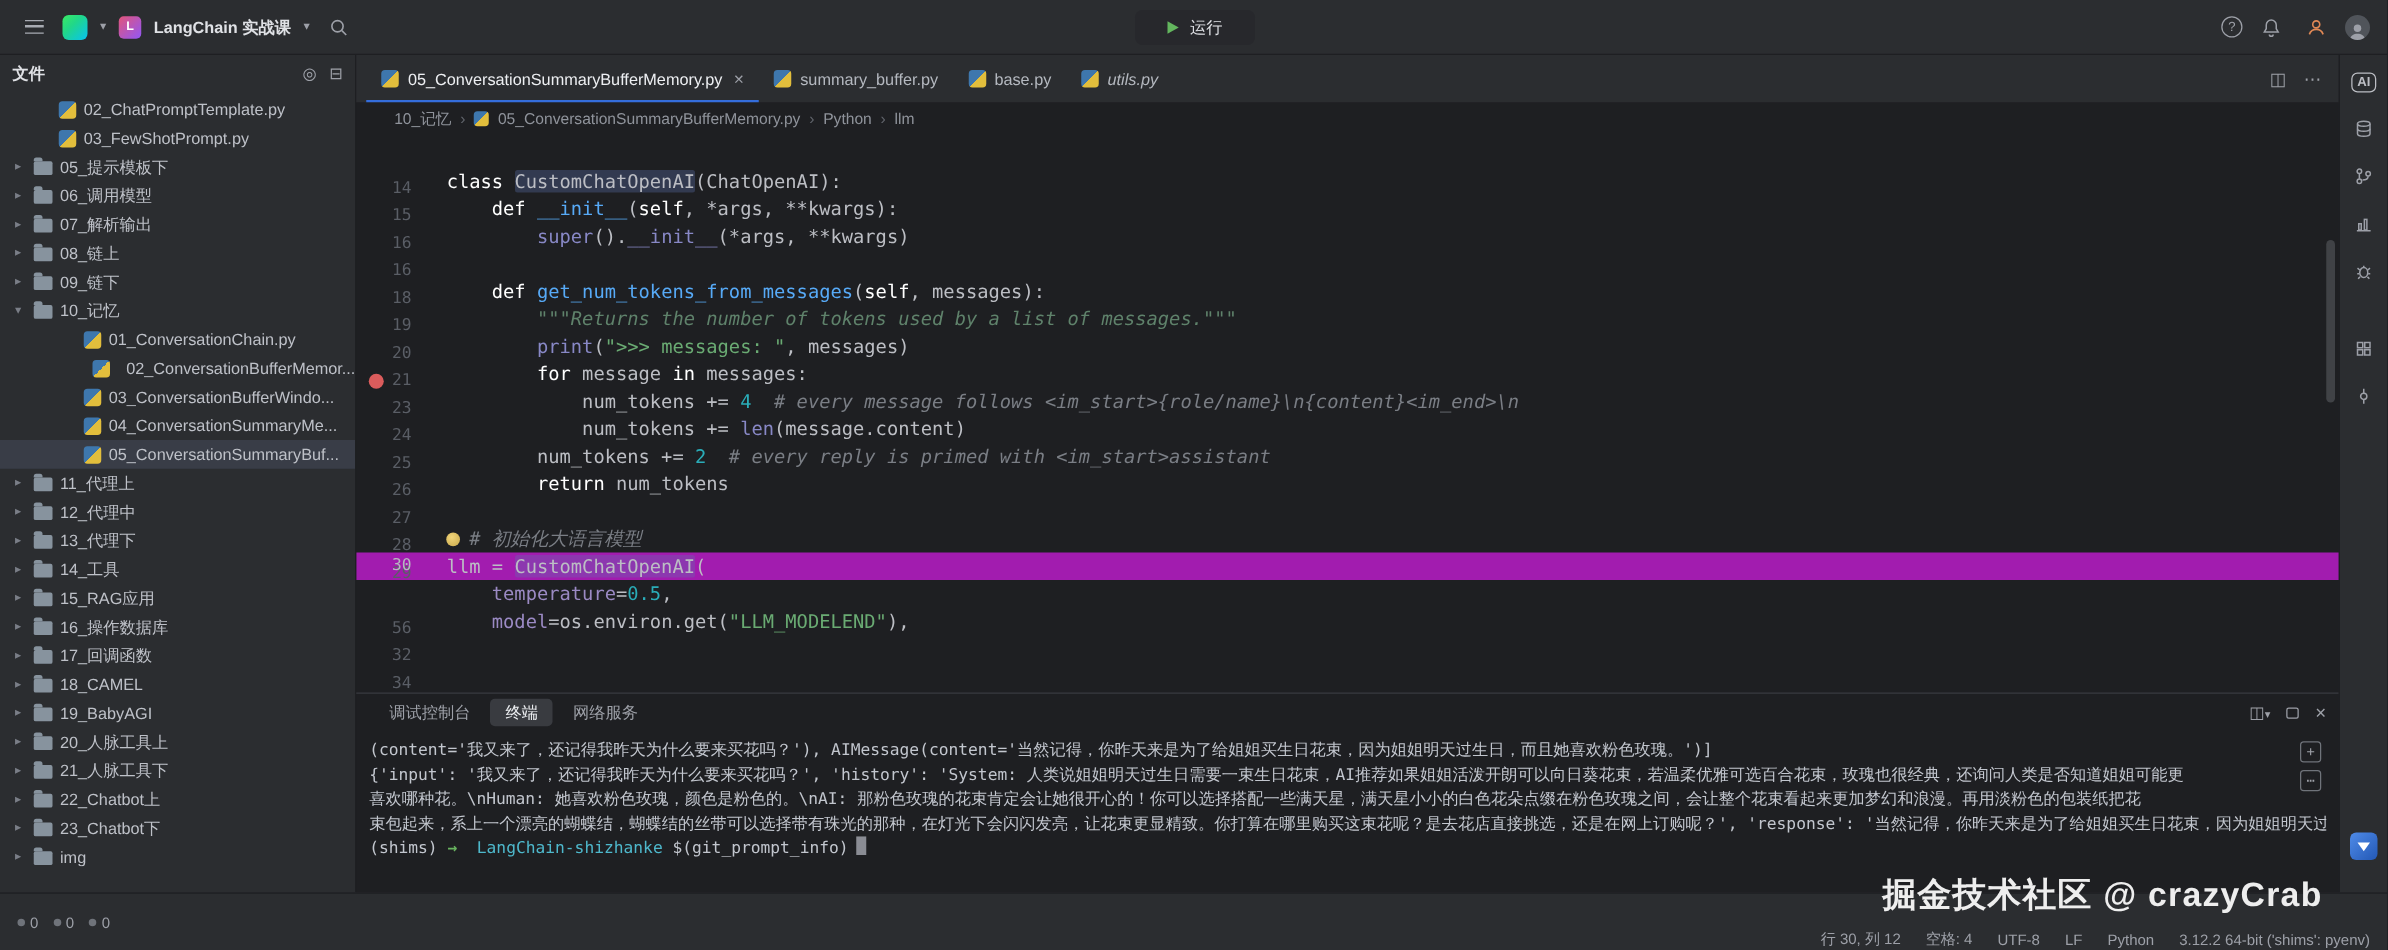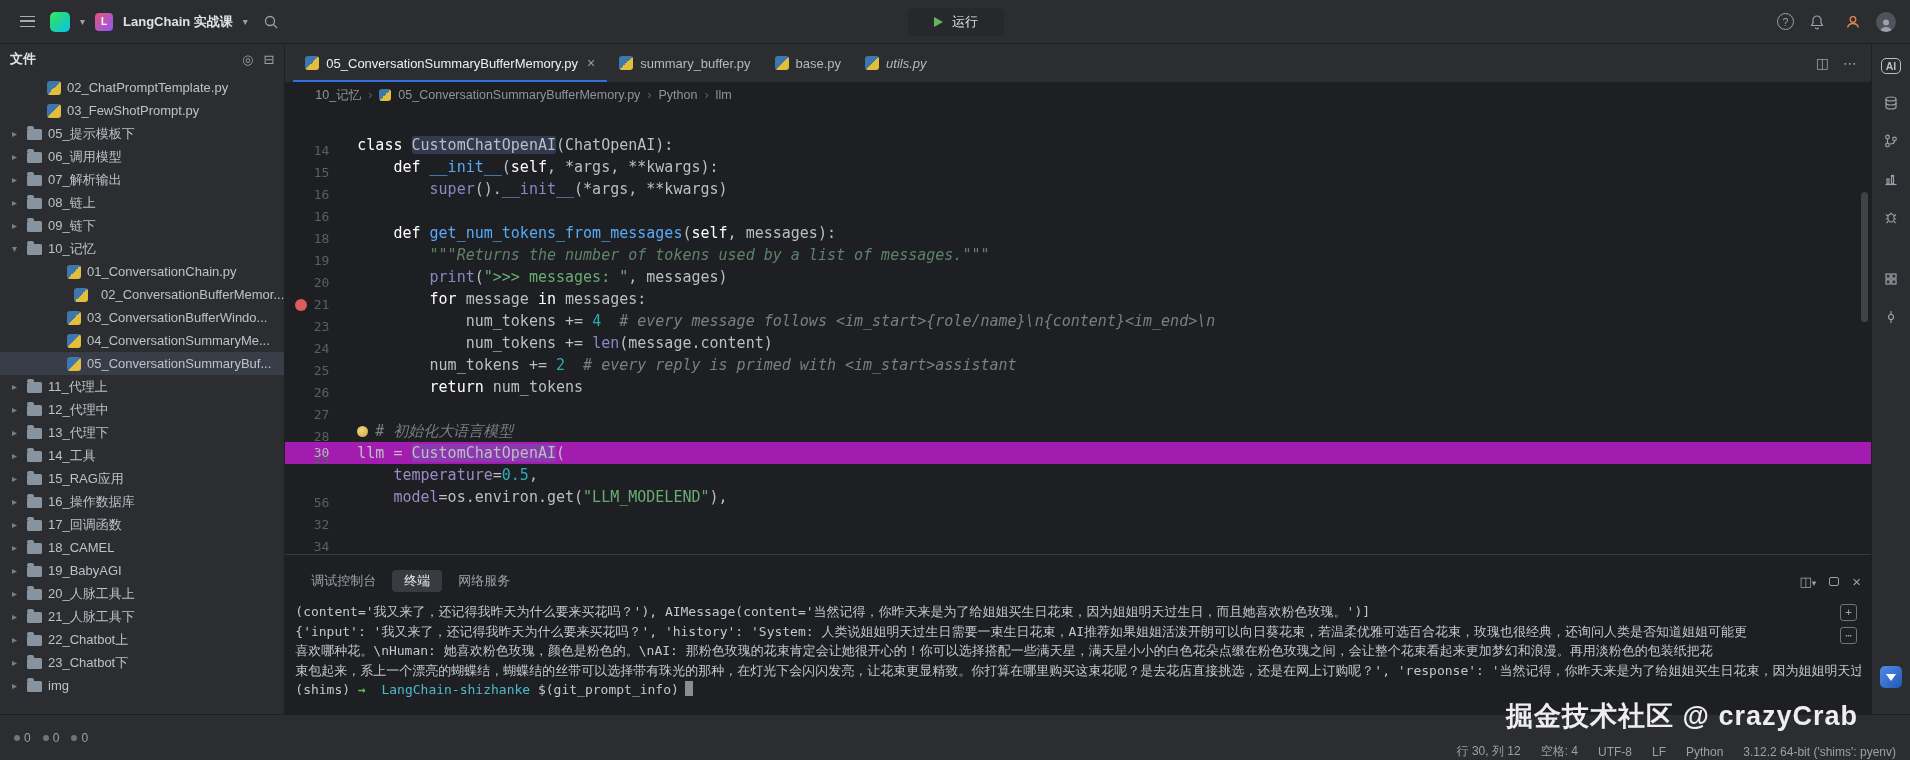--- a/index.html
+++ b/index.html
@@ -72,21 +72,21 @@
   .tk-s { color:#6AAB73; } .tk-ds { color:#5F826B; font-style:italic; }
   .tk-n { color:#2AACB8; } .tk-c { color:#7A7E85; font-style:italic; }
   .tk-b { color:#8888C6; } .tk-kw { color:#9B8AC4; }
   .tk-hi { background:rgba(92,116,178,0.32); border-radius:2px; }
   .bulb { display:inline-block; width:11px; height:11px; margin-right:7px; border-radius:50%;
     background:radial-gradient(circle at 40% 35%,#F2D57A,#C8A84B); vertical-align:-1px; }
   .scroll-thumb { position:absolute; right:3px; top:84px; width:7px; height:130px; border-radius:4px; background:rgba(166,170,180,0.25); }
 
   
   .terminal-panel { flex:0 0 160px; display:flex; flex-direction:column; border-top:1px solid #393B40; background:#1E1F22; }
-  .term-header { flex:0 0 30px; display:flex; align-items:center; padding:0 10px 0 14px; gap:4px;margin-top:11px; }
+  .term-header { flex:0 0 30px; display:flex; align-items:center; padding:0 10px 0 14px; gap:4px; }
   .term-tab { padding:0 12px; height:22px; line-height:22px; border-radius:4px; color:#9DA0A8; }
   .term-tab.active { color:#EDEFF2; background:#393B40; }
   .term-header-right { margin-left:auto; display:flex; align-items:center; gap:13px; color:#9DA0A8; font-size:13px; }
   .sq-ic { width:10px; height:9px; border:1.2px solid #9DA0A8; border-radius:2px; display:inline-block; }
   .term-content { flex:1; position:relative; padding:6px 10px 0 10px; overflow:hidden;
     font-family:"DejaVu Sans Mono","Liberation Mono",monospace; }
   .term-line { height:19.5px; line-height:19.5px; white-space:pre; color:#C2C6CE; font-size:13px; overflow:hidden; }
   .p-arrow { color:#68B35F; font-weight:bold; } .p-dir { color:#4EB8CC; }
   .cursor { display:inline-block; width:8px; height:15px; background:#9DA0A8; opacity:0.85; vertical-align:-2px; margin-left:6px; }
   .term-float { position:absolute; right:14px; top:8px; display:flex; flex-direction:column; gap:6px; }

